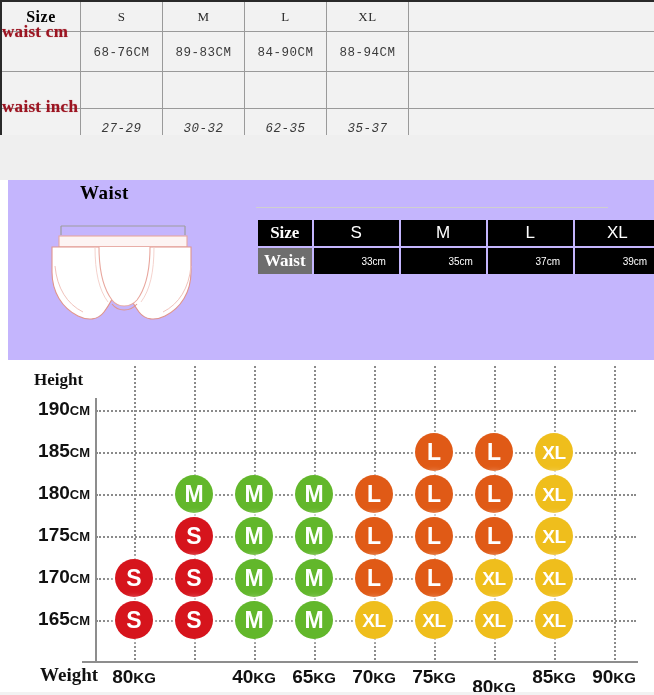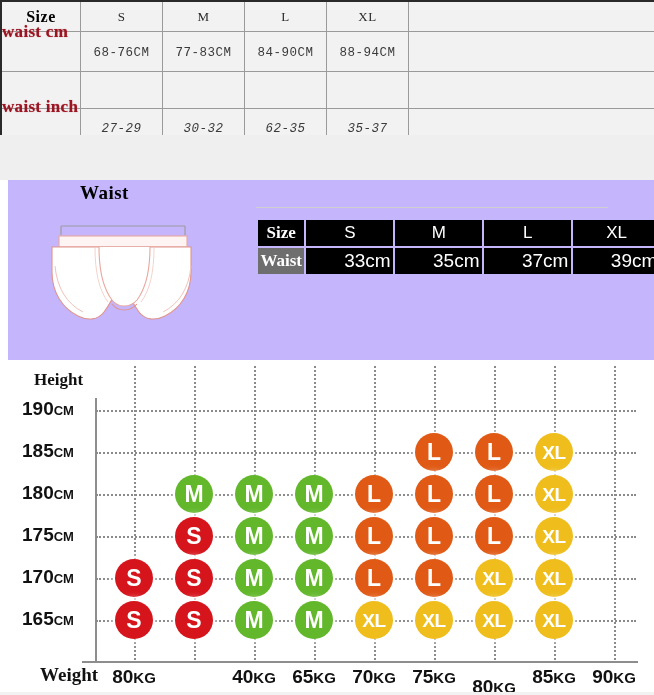--- a/index.html
+++ b/index.html
@@ -96,21 +96,21 @@
     height:24px;
   }
   #black-table td.lbl{
     width:60px;
     font-family:"Liberation Serif", serif;
     font-weight:bold;
     font-size:17px;
   }
   #black-table td.lbl.grey{background:#6e6e6e;}
   #black-table td.val{width:68px;font-size:16px;font-weight:bold;}
-  #black-table td.val.cm{font-size:19px;font-weight:normal;padding-left:36px;}
+  #black-table td.val.cm{font-size:10px;font-weight:normal;padding-left:36px;}
   #black-table tr.hdr td.val{font-size:17px;font-weight:normal;}
   #bt-top-rule{
     position:absolute;left:248px;top:27px;width:352px;height:1px;background:#cfcfcf;
   }
 
   
   #section-chart{
     position:absolute;left:0;top:360px;width:654px;height:335px;
     background:#ffffff;
   }
@@ -142,21 +142,21 @@
     border-top:2px dotted #8a8a8a;
   }
   .gridline-v{
     position:absolute;top:-32px;width:0;height:294px;
     border-left:2px dotted #8a8a8a;
   }
 
   .y-tick{
     position:absolute;
     right:auto;
-    text-align:left;
+    text-align:right;
     font-family:"Liberation Sans", sans-serif;
     font-weight:bold;
     color:#111;
     white-space:nowrap;
   }
   .y-tick .num{font-size:19px;}
   .y-tick .unit{font-size:13px;}
 
   .x-tick{
     position:absolute;top:306px;
@@ -199,21 +199,21 @@
       <td class="c0"><span class="tt-size">Size</span></td>
       <td class="c1"><span class="tt-hdr">S</span></td>
       <td class="c2"><span class="tt-hdr">M</span></td>
       <td class="c3"><span class="tt-hdr">L</span></td>
       <td class="c4"><span class="tt-hdr">XL</span></td>
       <td class="cLast"><span></span></td>
     </tr>
     <tr class="r2">
       <td class="c0"><span></span></td>
       <td class="c1"><span class="tt-val">68-76CM</span></td>
-      <td class="c2"><span class="tt-val">77-83CM</span></td>
+      <td class="c2"><span class="tt-val">89-83CM</span></td>
       <td class="c3"><span class="tt-val">84-90CM</span></td>
       <td class="c4"><span class="tt-val">88-94CM</span></td>
       <td class="cLast"><span></span></td>
     </tr>
     <tr class="r3">
       <td class="c0"><span></span></td>
       <td class="c1"><span></span></td>
       <td class="c2"><span></span></td>
       <td class="c3"><span></span></td>
       <td class="c4"><span></span></td>

